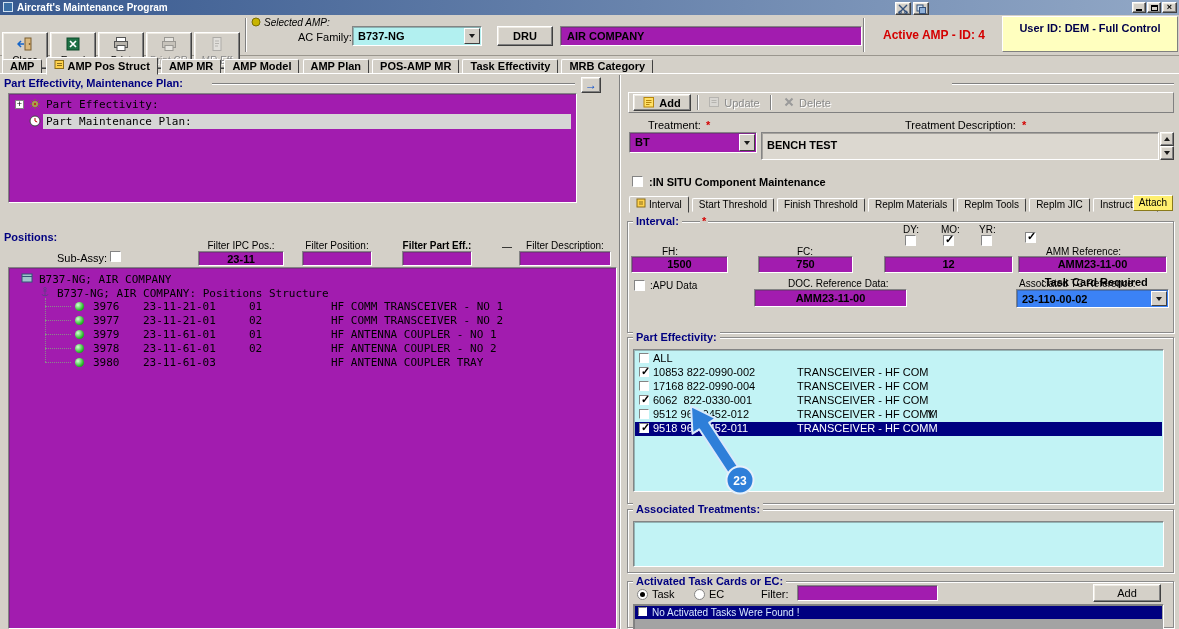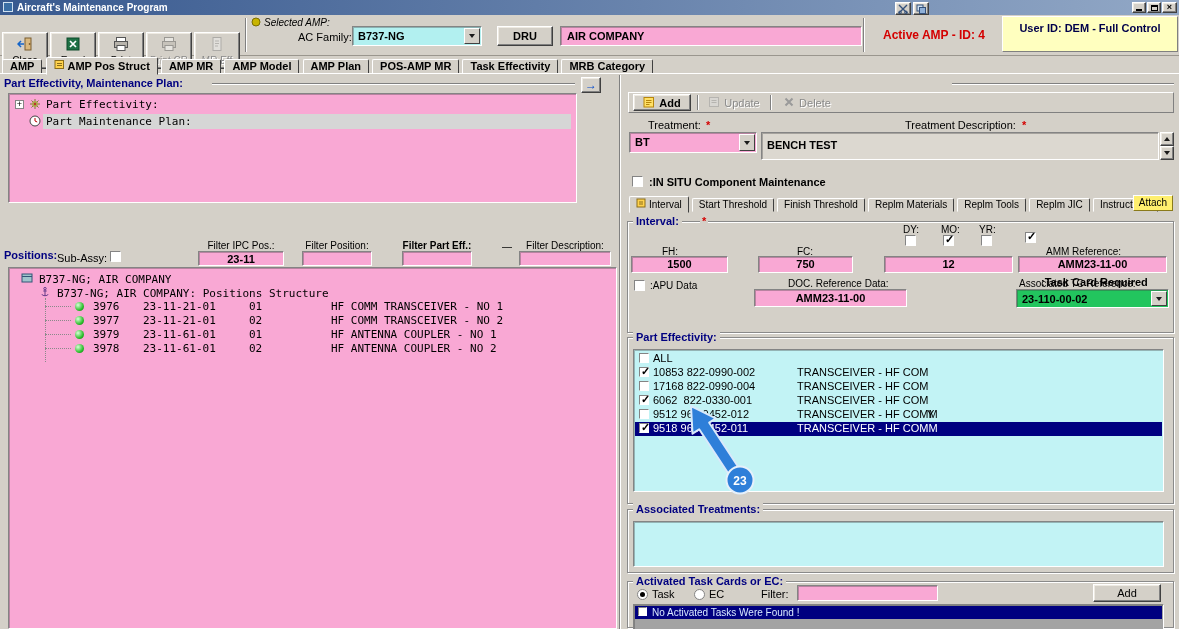--- a/index.html
+++ b/index.html
@@ -7,21 +7,21 @@
   body { font-family:"Liberation Sans", sans-serif; font-size:11px; color:#000; }
   #app { position:relative; width:1179px; height:629px; background:#d4d0c8; overflow:hidden; }
   .abs { position:absolute; }
   .b { font-weight:bold; }
   .navy { color:#000080; }
   .red { color:#d40000; }
   .s10 { font-size:10px; }
   .mono { font-family:"DejaVu Sans Mono", monospace; }
   .ctr { text-align:center; }
   .btn3d { background:#d4d0c8; border:1px solid; border-color:#ffffff #404040 #404040 #ffffff; box-shadow:inset -1px -1px 0 #808080, inset 1px 1px 0 #eeeae2; }
-  .fld { background:#f9a8d4; border:1px solid; border-color:#848484 #ffffff #ffffff #848484; box-shadow:inset 1px 1px 0 rgba(64,64,64,.35); }
+  .fld { background:#a21caf; border:1px solid; border-color:#848484 #ffffff #ffffff #848484; box-shadow:inset 1px 1px 0 rgba(64,64,64,.35); }
   .inset { border:1px solid; border-color:#848484 #ffffff #ffffff #848484; box-shadow:inset 1px 1px 0 rgba(64,64,64,.35); }
   .grp { border:1px solid #8a8a8a; box-shadow:inset 1px 1px 0 #ffffff, 1px 1px 0 #ffffff; }
   .grp-label { position:absolute; background:#d4d0c8; padding:0 3px; color:#000080; font-weight:bold; font-size:11px; line-height:12px; }
   .vsep { border-left:1px solid #808080; border-right:1px solid #ffffff; width:2px; }
   .hline { border-top:1px solid #808080; border-bottom:1px solid #ffffff; height:2px; }
   .cb { width:11px; height:11px; background:#fff; border:1px solid; border-color:#848484 #fff #fff #848484; position:absolute; }
   .cb.checked::after { content:"✓"; position:absolute; left:1px; top:-3px; font-size:11px; font-weight:bold; color:#000; }
   .cb.small { width:10px; height:10px; }
   .radio { width:11px; height:11px; background:#fff; border:1px solid #848484; border-radius:50%; position:absolute; }
   .radio.checked::after { content:""; position:absolute; left:2px; top:2px; width:5px; height:5px; border-radius:50%; background:#000; }
@@ -220,21 +220,21 @@
     <div class="abs" style="left:34px;top:20px;width:528px;height:15px;background:#d6d6d6;"></div>
     <span class="abs" style="left:20px;top:21px;">
       <svg width="12" height="12" viewBox="0 0 12 12">
           <circle cx="6" cy="6" r="5" fill="#fff" stroke="#444"></circle>
           <path d="M6 3v3l2.2 1" stroke="#b00" fill="none"></path>
         </svg>
     </span>
     <span class="abs mono" style="left:37px;top:21px;">Part Maintenance Plan:</span>
   </div>
 
-  <span class="abs b navy" style="left:4px;top:249px;">Positions:</span>
+  <span class="abs b navy" style="left:4px;top:231px;">Positions:</span>
   <span class="abs" style="left:57px;top:252px;">Sub-Assy:</span>
   <span class="cb" style="left:110px;top:251px;"></span>
 
   <span class="abs s10 ctr" style="left:197px;top:240px;width:88px;">Filter IPC Pos.:</span>
   <span class="abs s10 ctr" style="left:300px;top:240px;width:74px;">Filter Position:</span>
   <span class="abs s10 ctr" style="left:400px;top:240px;width:74px;font-weight:bold;">Filter Part Eff.:</span>
   <span class="abs s10" style="left:502px;top:241px;">—</span>
   <span class="abs s10 ctr" style="left:518px;top:240px;width:94px;">Filter Description:</span>
 
   <input class="abs fld ctr b" style="left: 198px; top: 251px; width: 86px; height: 15px; font-size: 11px;" value="23-11">
@@ -286,20 +286,28 @@
       <span class="abs mono" style="left:322px;">HF ANTENNA COUPLER - NO 1</span>
     </div>
     <div class="abs" style="left:0;top:74px;width:100%;height:13px;">
       <div class="doth" style="left:36px;top:6px;width:26px;"></div>
       <span class="sphere" style="left:66px;top:2px;"></span>
       <span class="abs mono" style="left:84px;">3978</span>
       <span class="abs mono" style="left:134px;">23-11-61-01</span>
       <span class="abs mono" style="left:240px;">02</span>
       <span class="abs mono" style="left:322px;">HF ANTENNA COUPLER - NO 2</span>
     </div>
+    <div class="abs" style="left:0;top:88px;width:100%;height:13px;">
+      <div class="doth" style="left:36px;top:6px;width:26px;"></div>
+      <span class="sphere" style="left:66px;top:2px;"></span>
+      <span class="abs mono" style="left:84px;">3980</span>
+      <span class="abs mono" style="left:134px;">23-11-61-03</span>
+      <span class="abs mono" style="left:240px;"></span>
+      <span class="abs mono" style="left:322px;">HF ANTENNA COUPLER TRAY</span>
+    </div>
   </div>
 
   <div class="abs vsep" style="left:619px;top:75px;height:554px;"></div>
 
   <div class="abs hline" style="left:952px;top:83px;width:222px;"></div>
 
   <div class="abs" style="left:628px;top:92px;width:546px;height:21px;background:#d4d0c8;border:1px solid;border-color:#fff #808080 #808080 #fff;">
     <div class="abs btn3d" style="left:4px;top:1px;width:58px;height:17px;display:flex;align-items:center;justify-content:center;gap:4px;">
       <span><svg width="12" height="12" viewBox="0 0 12 12">
             <rect x="1" y="1.5" width="9.5" height="9.5" fill="#ffe066" stroke="#b8860b"></rect>
@@ -398,21 +406,21 @@
   <div class="abs fld ctr b" style="left:631px;top:256px;width:97px;height:17px;line-height:15px;"><span>1500</span></div>
   <div class="abs fld ctr b" style="left:758px;top:256px;width:95px;height:17px;line-height:15px;"><span>750</span></div>
   <div class="abs fld ctr b" style="left:884px;top:256px;width:129px;height:17px;line-height:15px;"><span>12</span></div>
   <div class="abs fld ctr b" style="left:1018px;top:256px;width:149px;height:17px;line-height:15px;"><span>AMM23-11-00</span></div>
 
   <span class="cb" style="left:634px;top:280px;"></span>
   <span class="abs s10" style="left:650px;top:280px;">:APU Data</span>
   <span class="abs s10" style="left:788px;top:278px;">DOC. Reference Data:</span>
   <div class="abs fld ctr b" style="left:754px;top:289px;width:153px;height:18px;line-height:16px;"><span>AMM23-11-00</span></div>
   <span class="abs s10" style="left:1019px;top:278px;">Associated TC Reference:</span>
-  <div class="abs inset" style="left:1016px;top:289px;width:153px;height:19px;background:#22c55e;">
+  <div class="abs inset" style="left:1016px;top:289px;width:153px;height:19px;background:#3b82f6;">
     <span class="abs b" style="left:5px;top:3px;">23-110-00-02</span>
     <span class="dd"></span>
   </div>
 
   <div class="abs grp" style="left:627px;top:337px;width:547px;height:167px;"></div>
   <span class="grp-label abs" style="left:633px;top:331px;">Part Effectivity:</span>
   <div class="abs inset" style="left:633px;top:349px;width:531px;height:143px;background:#c2f3f5;">
     <div class="pe-row" style="top:2px;">
       <span class="cb small" style="left:4px;top:1px;"></span>
       <span class="abs" style="left:18px;top:0;white-space:pre;">ALL</span>

